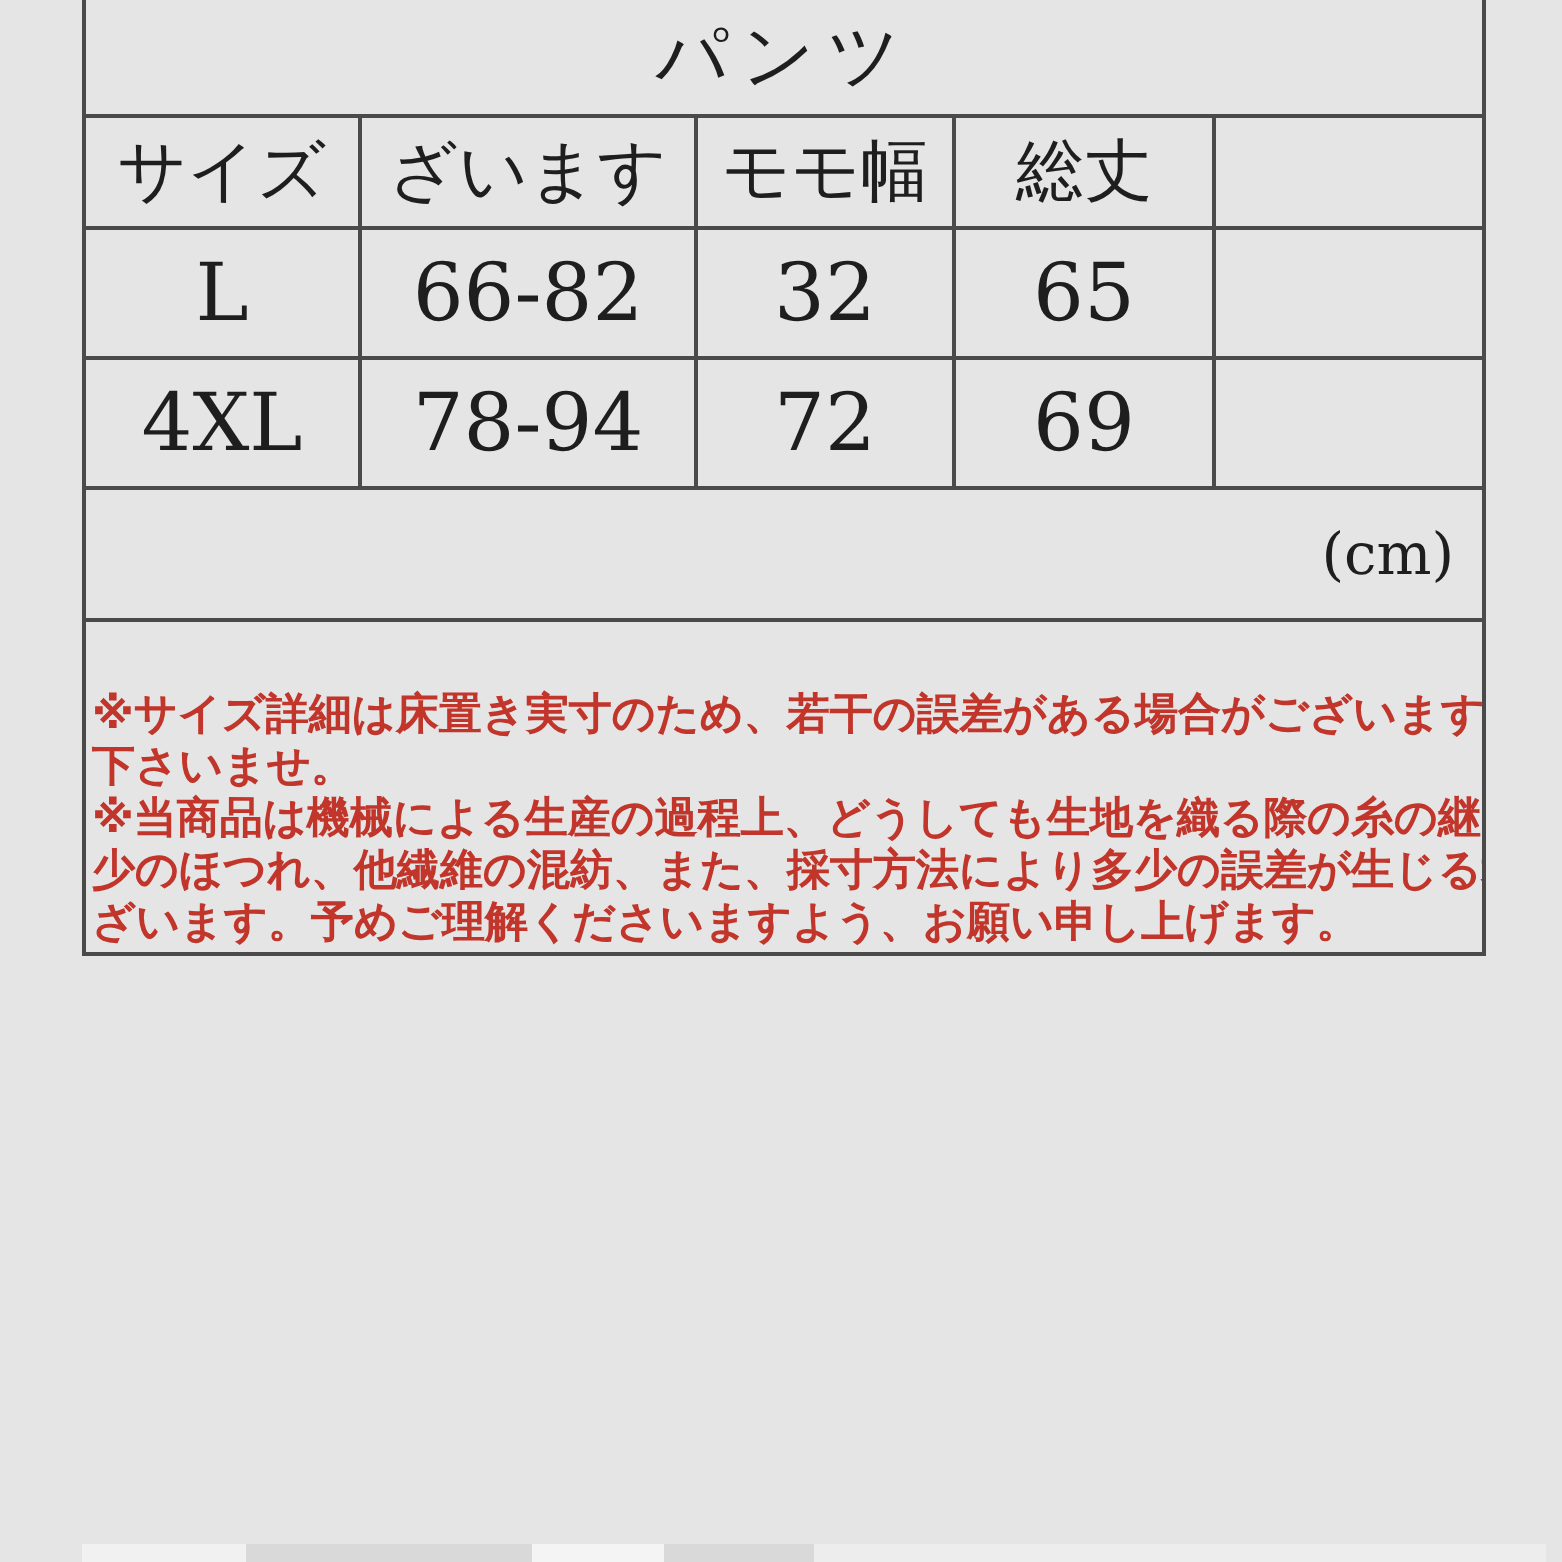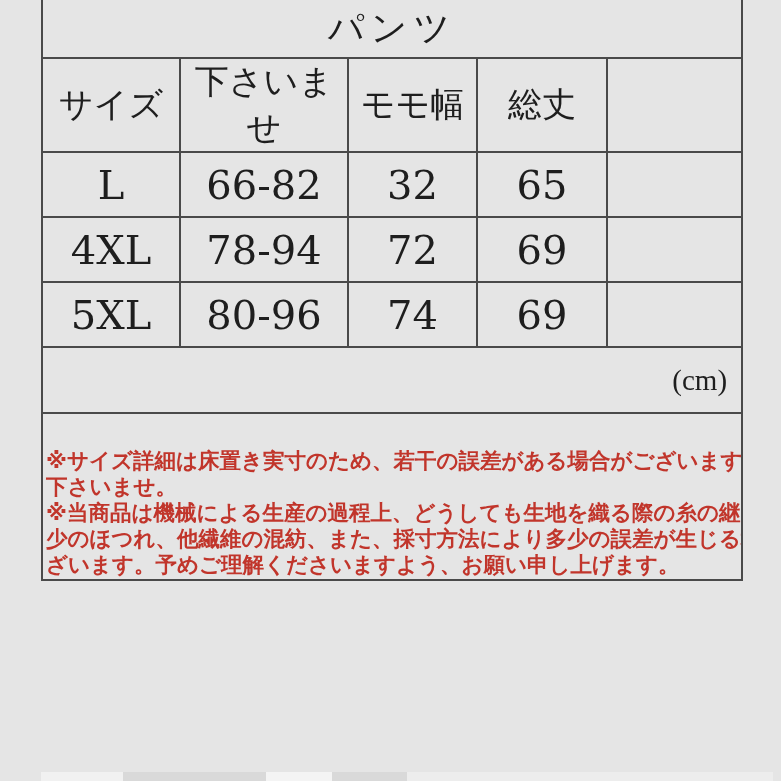--- a/index.html
+++ b/index.html
@@ -41,21 +41,20 @@
   }
   tr.data-row td{
     height:65px;
     font-size:40px;
   }
   td.unit-cell{
     height:66px;
     font-size:29px;
     text-align:right;
     padding-right:14px;
-    font-family:Liberation Serif, serif;
   }
   td.notes-cell{
     height:167px;
     vertical-align:top;
     text-align:left;
     padding:34px 2px 0 3px;
   }
   .note-line{
     font-family:"DejaVu Sans","Liberation Sans",sans-serif;
     font-weight:bold;
@@ -90,44 +89,37 @@
       <col style="width:130px">
       <col style="width:135px">
     </colgroup>
     <tbody>
       <tr>
         <td class="title-cell" colspan="5">パンツ</td>
       </tr>
 
       <tr class="header-row">
         <td>サイズ</td>
-        <td>下さいませ</td>
+        <td>ざいます</td>
         <td>モモ幅</td>
         <td>総丈</td>
         <td></td>
       </tr>
 
       <tr class="data-row">
         <td>L</td>
         <td>66-82</td>
         <td>32</td>
         <td>65</td>
         <td></td>
       </tr>
       <tr class="data-row">
         <td>4XL</td>
         <td>78-94</td>
         <td>72</td>
-        <td>69</td>
-        <td></td>
-      </tr>
-      <tr class="data-row">
-        <td>5XL</td>
-        <td>80-96</td>
-        <td>74</td>
         <td>69</td>
         <td></td>
       </tr>
 
       <tr>
         <td class="unit-cell" colspan="5">(cm)</td>
       </tr>
 
       <tr>
         <td class="notes-cell" colspan="5">

